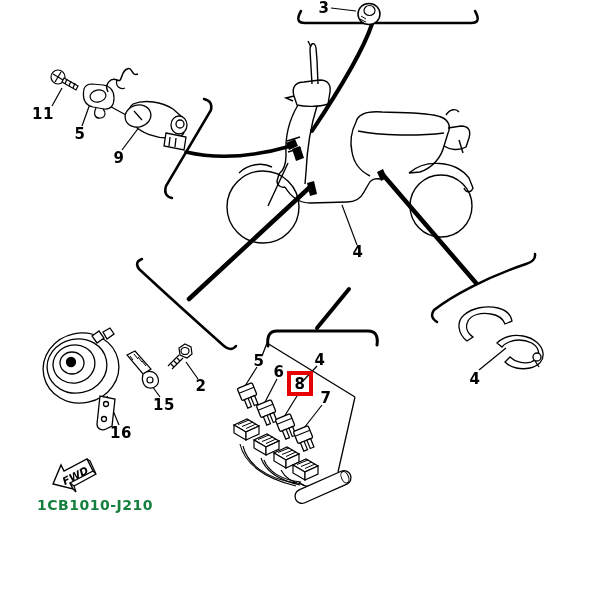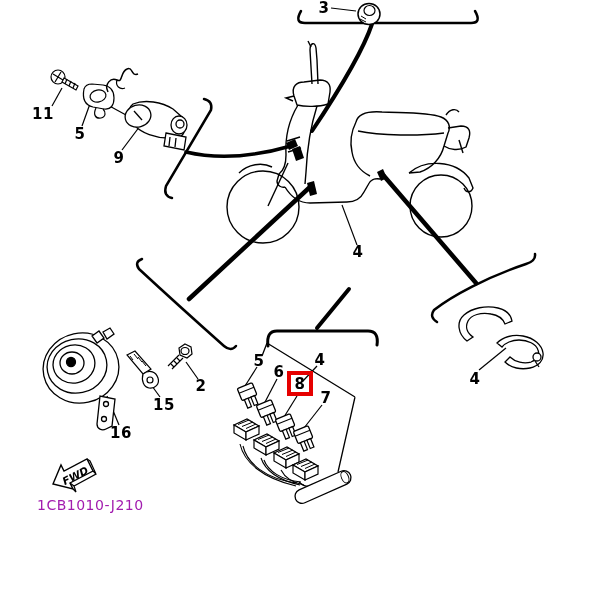--- a/index.html
+++ b/index.html
@@ -3,21 +3,21 @@
 <meta charset="utf-8">
 <style>
   html,body{margin:0;padding:0;background:#fff;}
   .stage{position:relative;width:600px;height:600px;background:#fff;overflow:hidden;
          font-family:"DejaVu Sans","Liberation Sans",sans-serif;}
   .stage svg{position:absolute;left:0;top:0;}
   .plabel{position:absolute;transform:translate(-50%,-50%);font-size:15px;font-weight:bold;
           color:#000;line-height:1;letter-spacing:0.5px;cursor:pointer;user-select:none;}
   .hlbox{position:absolute;left:287px;top:371px;width:26px;height:25px;
          border:4px solid #e60000;box-sizing:border-box;}
-  .code{position:absolute;left:37px;top:497px;font-size:14px;color:#a21caf;letter-spacing:0.5px;}
+  .code{position:absolute;left:37px;top:497px;font-size:14px;color:#15803d;letter-spacing:0.5px;font-weight:bold;}
   .pline{stroke:#000;fill:none;}
 </style>
 </head>
 <body>
 
 <div class="stage">
 
 <svg width="600" height="600" viewBox="0 0 600 600">
   <defs>
     <g id="fuse-sym">

